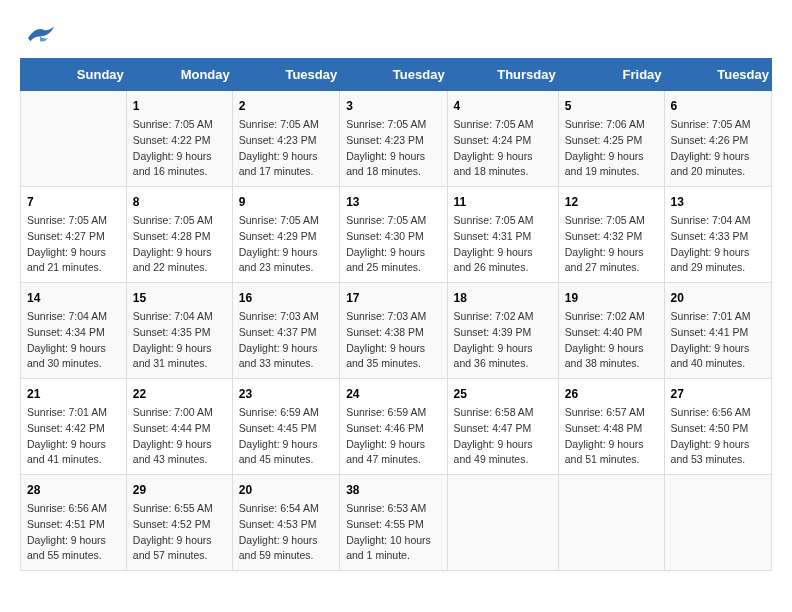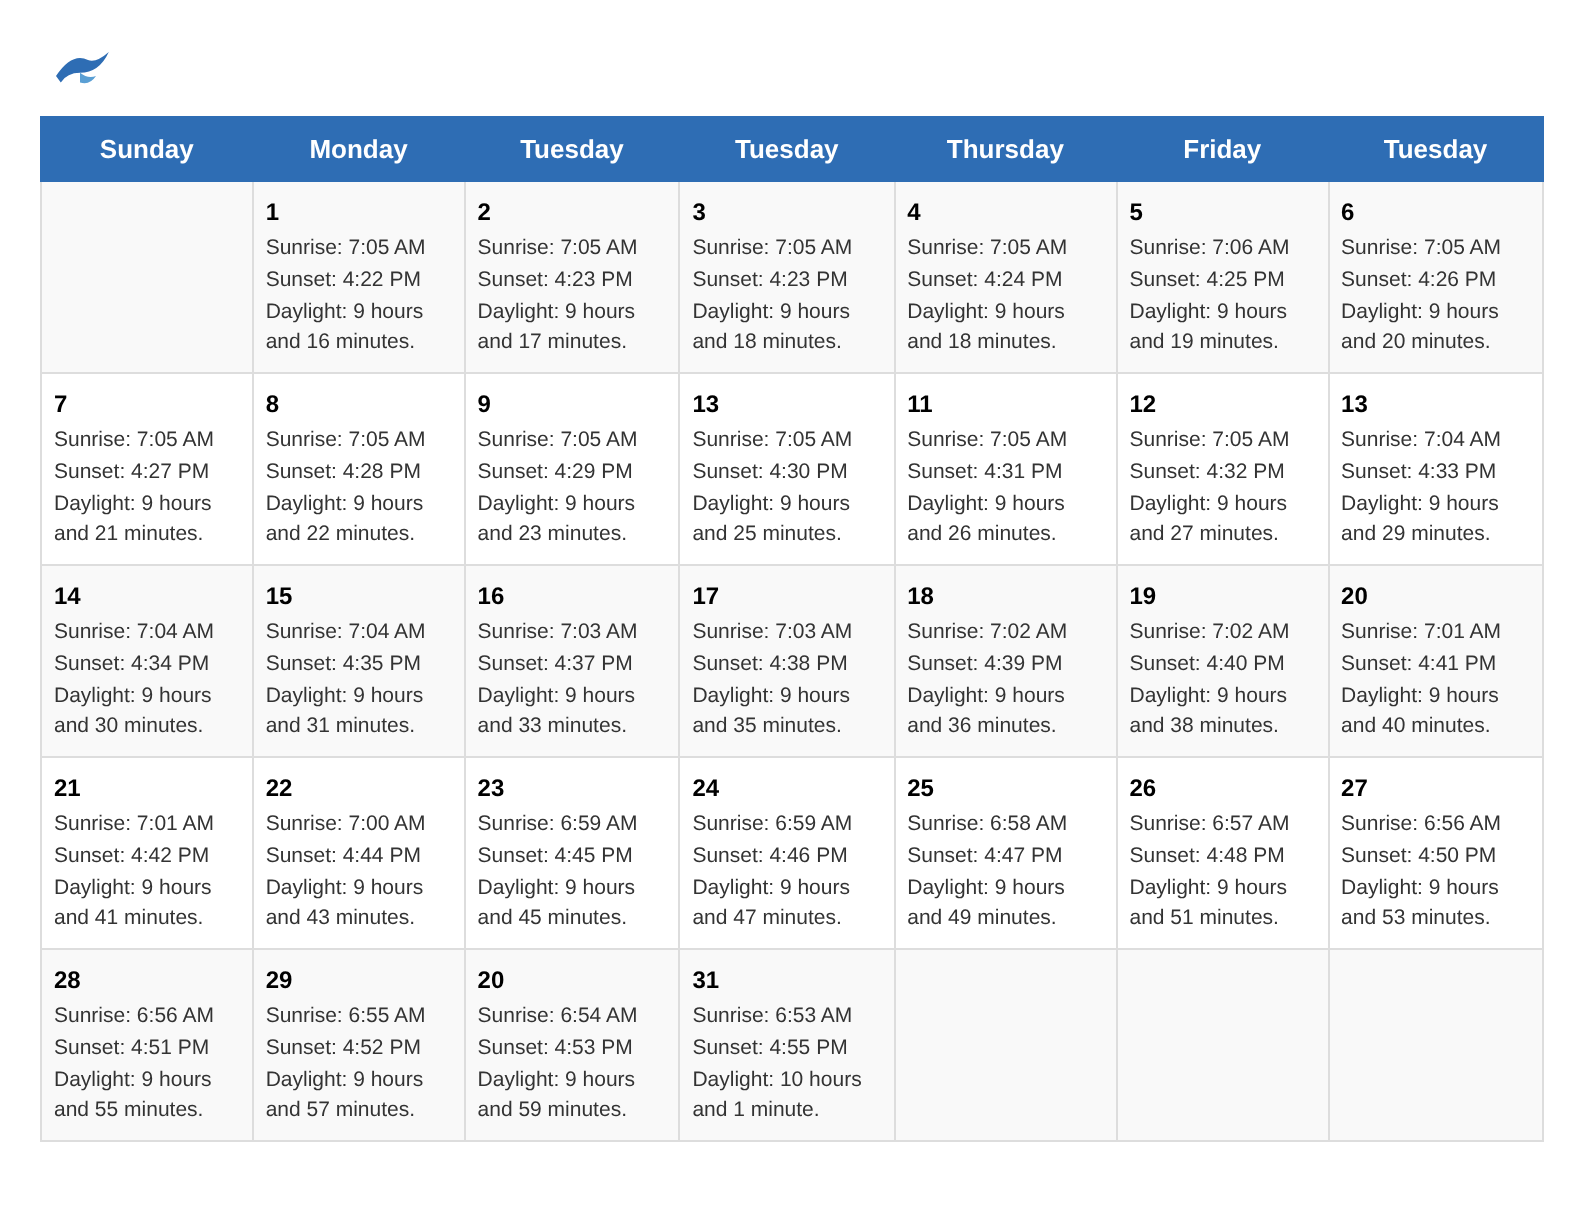--- a/index.html
+++ b/index.html
@@ -50,21 +50,21 @@
       width: 100%;
       border-collapse: collapse;
       font-size: 11px;
     }
     thead tr {
       background-color: #2e6db4;
       color: #fff;
     }
     thead th {
       padding: 8px 2px;
-      text-align: center;
+      text-align: right;
       font-size: 13px;
       font-weight: 600;
       border: 1px solid #2e6db4;
     }
     tbody tr {
       vertical-align: top;
     }
     tbody tr:nth-child(odd) {
       background-color: #f9f9f9;
     }
@@ -250,21 +250,21 @@
           </td>
           <td>
             <span class="date-num">29</span>
             <div class="cell-info">Sunrise: 6:55 AM<br>Sunset: 4:52 PM<br>Daylight: 9 hours and 57 minutes.</div>
           </td>
           <td>
             <span class="date-num">20</span>
             <div class="cell-info">Sunrise: 6:54 AM<br>Sunset: 4:53 PM<br>Daylight: 9 hours and 59 minutes.</div>
           </td>
           <td>
-            <span class="date-num">31</span>
+            <span class="date-num">38</span>
             <div class="cell-info">Sunrise: 6:53 AM<br>Sunset: 4:55 PM<br>Daylight: 10 hours and 1 minute.</div>
           </td>
           <td></td>
           <td></td>
           <td></td>
         </tr>
       </tbody>
   </table>
 </div>
 

